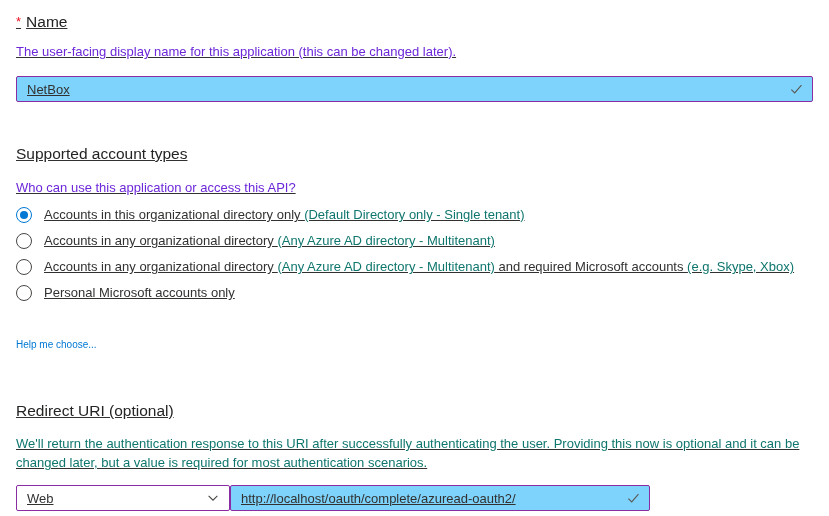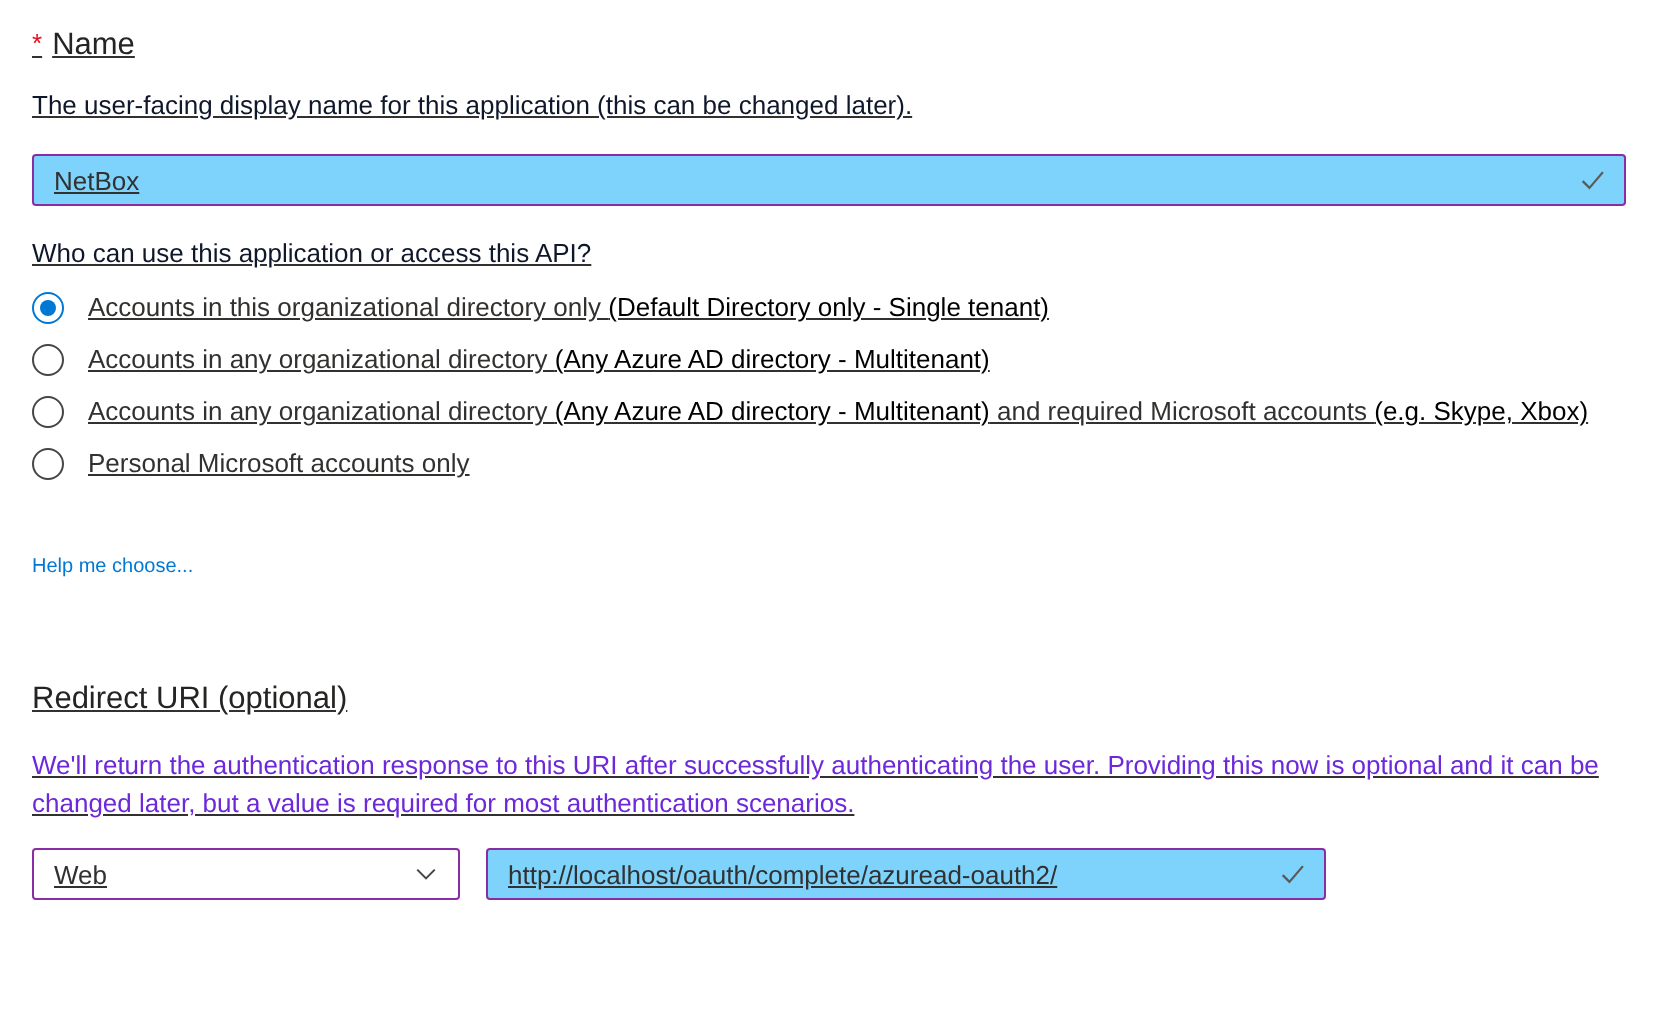--- a/index.html
+++ b/index.html
@@ -13,21 +13,21 @@
   .page { padding: 8px 16px 0 16px; text-decoration: underline; }
 
   .section-title {
     font-size: 15.5px; font-weight: 400; color: #252423;
     margin: 0; line-height: 20px;
   }
   .mt-name { margin-top: 4px; }
   .required { color: #e81123; margin-right: 5px; font-size: 13px; vertical-align: 1px; }
 
   .desc {
-    font-size: 13px; line-height: 16px; color: #0f172a; margin: 12px 0 0 0;
+    font-size: 13px; line-height: 16px; color: #6d28d9; margin: 12px 0 0 0;
   }
 
   
   .text-field {
     margin-top: 16px;
     height: 24px;
     border: 1px solid #8a2da5;
     border-radius: 2px;
     background: #7dd3fc;
     display: flex; align-items: center;
@@ -60,35 +60,35 @@
   }
   .radio.selected { border-color: #0078d4; }
   .radio.selected::after {
     content: ""; position: absolute; left: 3px; top: 3px; right: 3px; bottom: 3px;
     border-radius: 50%; background: #0078d4;
   }
   .radio-label {
     margin-left: 12px; font-size: 13px; line-height: 16px;
     white-space: nowrap; color: #323130;
   }
-  .radio-label .muted { color: #000000; }
+  .radio-label .muted { color: #0f766e; }
 
   .help-link {
     display: inline-block; margin-top: 26px;
     font-size: 10px; line-height: 16px; color: #0078d4;
     text-decoration: none; cursor: pointer;
   }
 
   .mt-redirect { margin-top: 48px; }
   .redirect-desc {
-    font-size: 13px; line-height: 19px; color: #6d28d9;
+    font-size: 13px; line-height: 19px; color: #0f766e;
     margin: 13px 0 0 0; max-width: 800px;
   }
 
-  .uri-row { margin-top: 13px; display: flex; gap: 13px; }
+  .uri-row { margin-top: 13px; display: flex; }
   .select {
     box-sizing: border-box; width: 214px; height: 26px;
     border: 1px solid #8a2da5; border-radius: 2px;
     display: flex; align-items: center; justify-content: space-between;
     padding: 0 9px 0 10px; font-size: 13px; color: #323130;
     background: #fff; cursor: pointer;
   }
   .text-field.uri { box-sizing: border-box; width: 420px; height: 26px; margin-top: 0; }
 
   svg { display: block; }
@@ -106,20 +106,21 @@
   <div class="text-field">
     <input type="text" value="NetBox" style="">
     <span class="field-check">
       <svg width="15" height="15" viewBox="0 0 16 16">
         <path d="M2.5 8.6l3.6 3.6 7.2-8.4" stroke="#5c5a58" stroke-width="1.2" fill="none"></path>
       </svg>
     </span>
   </div>
 
   
+  <h2 class="section-title mt-supported">Supported account types</h2>
 
   <p class="desc question">Who can use this application or access this API?</p>
 
   <div class="radio-list">
       <div class="radio-row">
         <span class="radio selected"></span>
         <span class="radio-label"><span>Accounts in this organizational directory only </span><span class="muted">(Default Directory only - Single tenant)</span></span>
       </div>
       <div class="radio-row">
         <span class="radio"></span>

